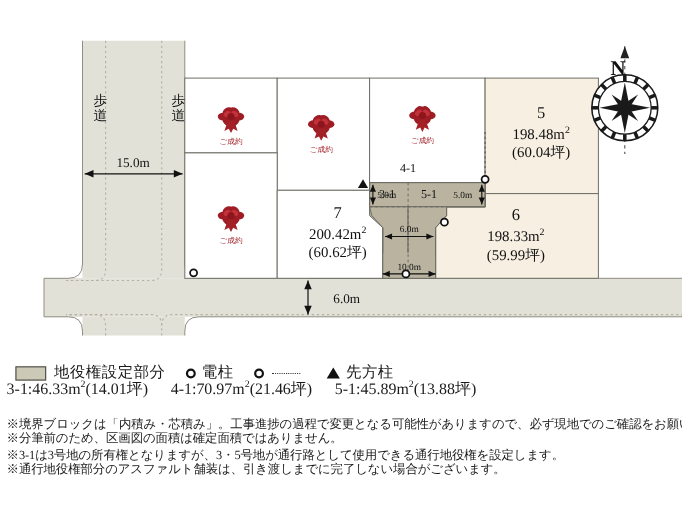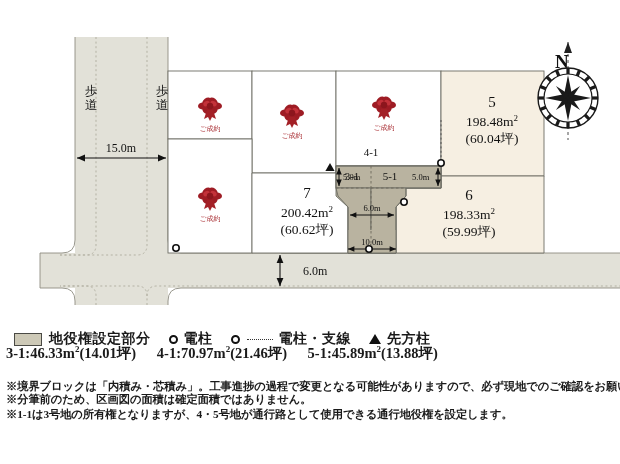--- a/index.html
+++ b/index.html
@@ -13,21 +13,20 @@
   }
   #map{
     position:absolute;left:0;top:0;width:620px;height:320px;
   }
   #map svg{display:block;}
 
   
   .notes{
     position:absolute;left:0;top:320px;width:620px;height:144px;
     box-sizing:border-box;
-    font-weight:bold;
   }
   .legend-row{
     position:absolute;left:14px;top:10px;
     display:flex;align-items:center;
     font-size:13.5px;letter-spacing:0.5px;
     white-space:nowrap;
   }
   .legend-item{display:flex;align-items:center;margin-right:18px;}
   .legend-swatch{
     width:26px;height:11px;
@@ -336,36 +335,36 @@
       <span class="legend-swatch"></span>
       <span class="legend-label">地役権設定部分</span>
     </div>
     <div class="legend-item">
       <span class="legend-circle"></span>
       <span class="legend-label">電柱</span>
     </div>
     <div class="legend-item">
       <span class="legend-circle"></span>
       <span class="legend-dashline"></span>
-      <span class="legend-label">電柱・支線</span>
     </div>
     <div class="legend-item">
       <span class="legend-tri"></span>
       <span class="legend-label">先方柱</span>
     </div>
   </div>
 
   <div class="areas-row">
     <span class="a-item"><span>3-1:46.33m</span><sup class="m2">2</sup><span>(14.01坪)</span></span>
     <span class="a-item"><span>4-1:70.97m</span><sup class="m2">2</sup><span>(21.46坪)</span></span>
     <span class="a-item"><span>5-1:45.89m</span><sup class="m2">2</sup><span>(13.88坪)</span></span>
   </div>
 
   <div class="note-block b1">
     <div>※境界ブロックは「内積み・芯積み」。工事進捗の過程で変更となる可能性がありますので、必ず現地でのご確認をお願いします。</div>
     <div>※分筆前のため、区画図の面積は確定面積ではありません。</div>
   </div>
 
   <div class="note-block b2">
-    <div>※1-1は3号地の所有権となりますが、4・5号地が通行路として使用できる通行地役権を設定します。</div>
+    <div>※3-1は3号地の所有権となりますが、3・5号地が通行路として使用できる通行地役権を設定します。</div>
+    <div>※通行地役権部分のアスファルト舗装は、引き渡しまでに完了しない場合がございます。</div>
   </div>
 
 </div>
 
 </body></html>

